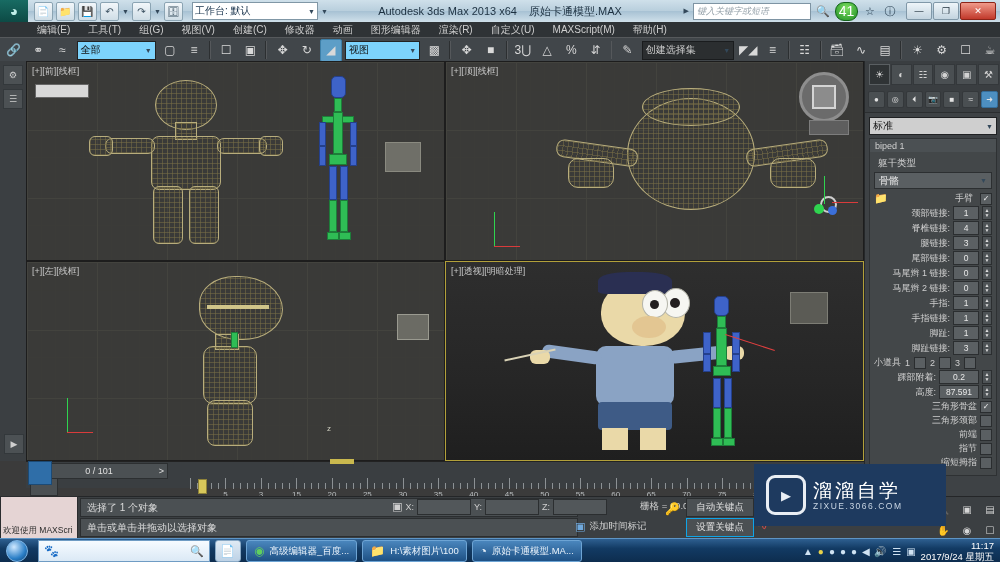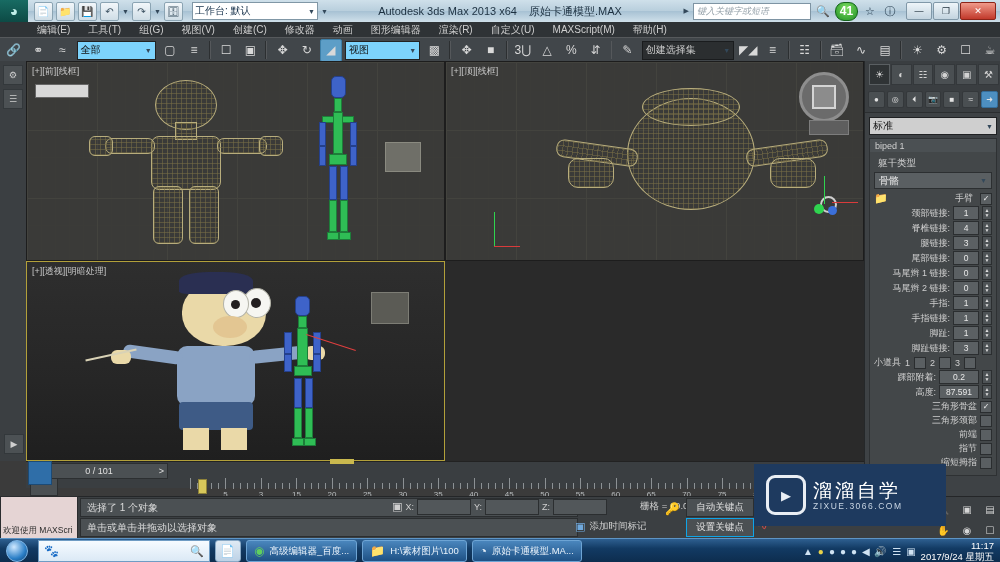--- a/index.html
+++ b/index.html
@@ -19,21 +19,21 @@
     display:flex;align-items:center;padding:0 2px;font-size:10px;color:#15304a;justify-content:space-between;}
   .caret{font-size:7px;color:#33485a;}
   .apptitle{position:absolute;left:0;top:0;width:1000px;height:22px;display:flex;align-items:center;
     justify-content:center;gap:12px;font-size:11px;color:#1c3040;pointer-events:none;}
   .apptitle .fn{color:#1c3040;}
   .tright{margin-left:auto;display:flex;align-items:center;gap:4px;padding-right:4px;}
   .searchbox{width:110px;height:15px;background:#fff;border:1px solid #7e94a3;font-size:9px;color:#97a3ab;
     display:flex;align-items:center;padding:0 3px;font-style:italic;}
   .icobtn{width:16px;height:16px;display:flex;align-items:center;justify-content:center;font-size:11px;color:#2b4254;}
   .badge41{width:21px;height:17px;border-radius:9px;background:radial-gradient(circle at 50% 30%,#7ede63,#1f8f24);
-    color:#fff;font-size:12px;font-weight:bold;display:flex;align-items:center;justify-content:center;
+    color:#fff;font-size:14px;font-weight:normal;display:flex;align-items:center;justify-content:center;
     border:1px solid #13631a;}
   .winbtns{display:flex;gap:1px;margin-left:4px;}
   .wb{width:24px;height:16px;border:1px solid #8098a8;background:linear-gradient(to bottom,#eef5f9,#c3d4df);
     font-size:9px;color:#22323e;display:flex;align-items:center;justify-content:center;border-radius:2px;}
   .wb.close{background:linear-gradient(to bottom,#f09a8a,#c1392b);color:#fff;border-color:#8c2418;width:34px;}
 
   
   .menubar{position:absolute;left:0;top:22px;width:1000px;height:15px;background:#2f3336;
     display:flex;align-items:center;padding-left:28px;gap:0;}
   .menubar .mi{font-size:10px;color:#cfcfcf;padding:0 9px;line-height:15px;white-space:nowrap;}
@@ -362,20 +362,36 @@
         <div class="axis" style="left:16px;top:-14px;"></div>
       </div>
       <div class="viewcube">
           <i></i>
         </div>
       <div class="navbar"></div>
       <div class="axis" style="left:48px;top:150px;height:34px;"></div>
       <div class="axisx" style="left:48px;top:184px;"></div>
     </div>
 
+    <div class="vp">
+      <div class="vpbg"></div>
+      <div class="gridfine"></div>
+      <div class="grid"></div>
+      <div class="lbl">[+][左][线框]</div>
+      <div class="mesh blob wire" style="left:172px;top:14px;width:82px;height:62px;border-radius:45% 55% 50% 50%;"></div>
+      <div class="mesh limb wire" style="left:188px;top:72px;width:22px;height:14px;"></div>
+      <div class="mesh limb wire" style="left:176px;top:84px;width:52px;height:56px;border-radius:10px;"></div>
+      <div class="mesh limb wire" style="left:180px;top:138px;width:44px;height:44px;border-radius:8px;"></div>
+      <div class="bone" style="left:204px;top:70px;width:5px;height:14px;"></div>
+      <div style="position:absolute;left:180px;top:43px;width:62px;height:4px;background:#cfc48a;"></div>
+      <div style="position:absolute;left:370px;top:52px;width:30px;height:24px;border:1px solid #9a9a90;background:#6b6b64;"></div>
+      <div class="axis" style="left:40px;top:136px;height:34px;"></div>
+      <div class="axisx" style="left:40px;top:170px;"></div>
+      <span style="position:absolute;left:300px;top:162px;font-size:8px;color:#d0d0c0;">z</span>
+    </div>
 
     <div class="vp active">
       <div class="vpbg persp"></div>
       <div class="lbl">[+][透视][明暗处理]</div>
 
       <div style="position:absolute;left:155px;top:18px;width:84px;height:66px;background:#ead9a8;border-radius:48%;"></div>
       <div style="position:absolute;left:152px;top:10px;width:74px;height:22px;background:#2a2f52;border-radius:40% 40% 12% 12%;"></div>
       <div style="position:absolute;left:216px;top:26px;width:26px;height:28px;background:#f6f6f2;border-radius:50%;border:1px solid #b3b3a8;"></div>
       <div style="position:absolute;left:196px;top:28px;width:24px;height:26px;background:#f6f6f2;border-radius:50%;border:1px solid #b3b3a8;"></div>
       <div style="position:absolute;left:224px;top:36px;width:10px;height:10px;background:#231f20;border-radius:50%;"></div>

